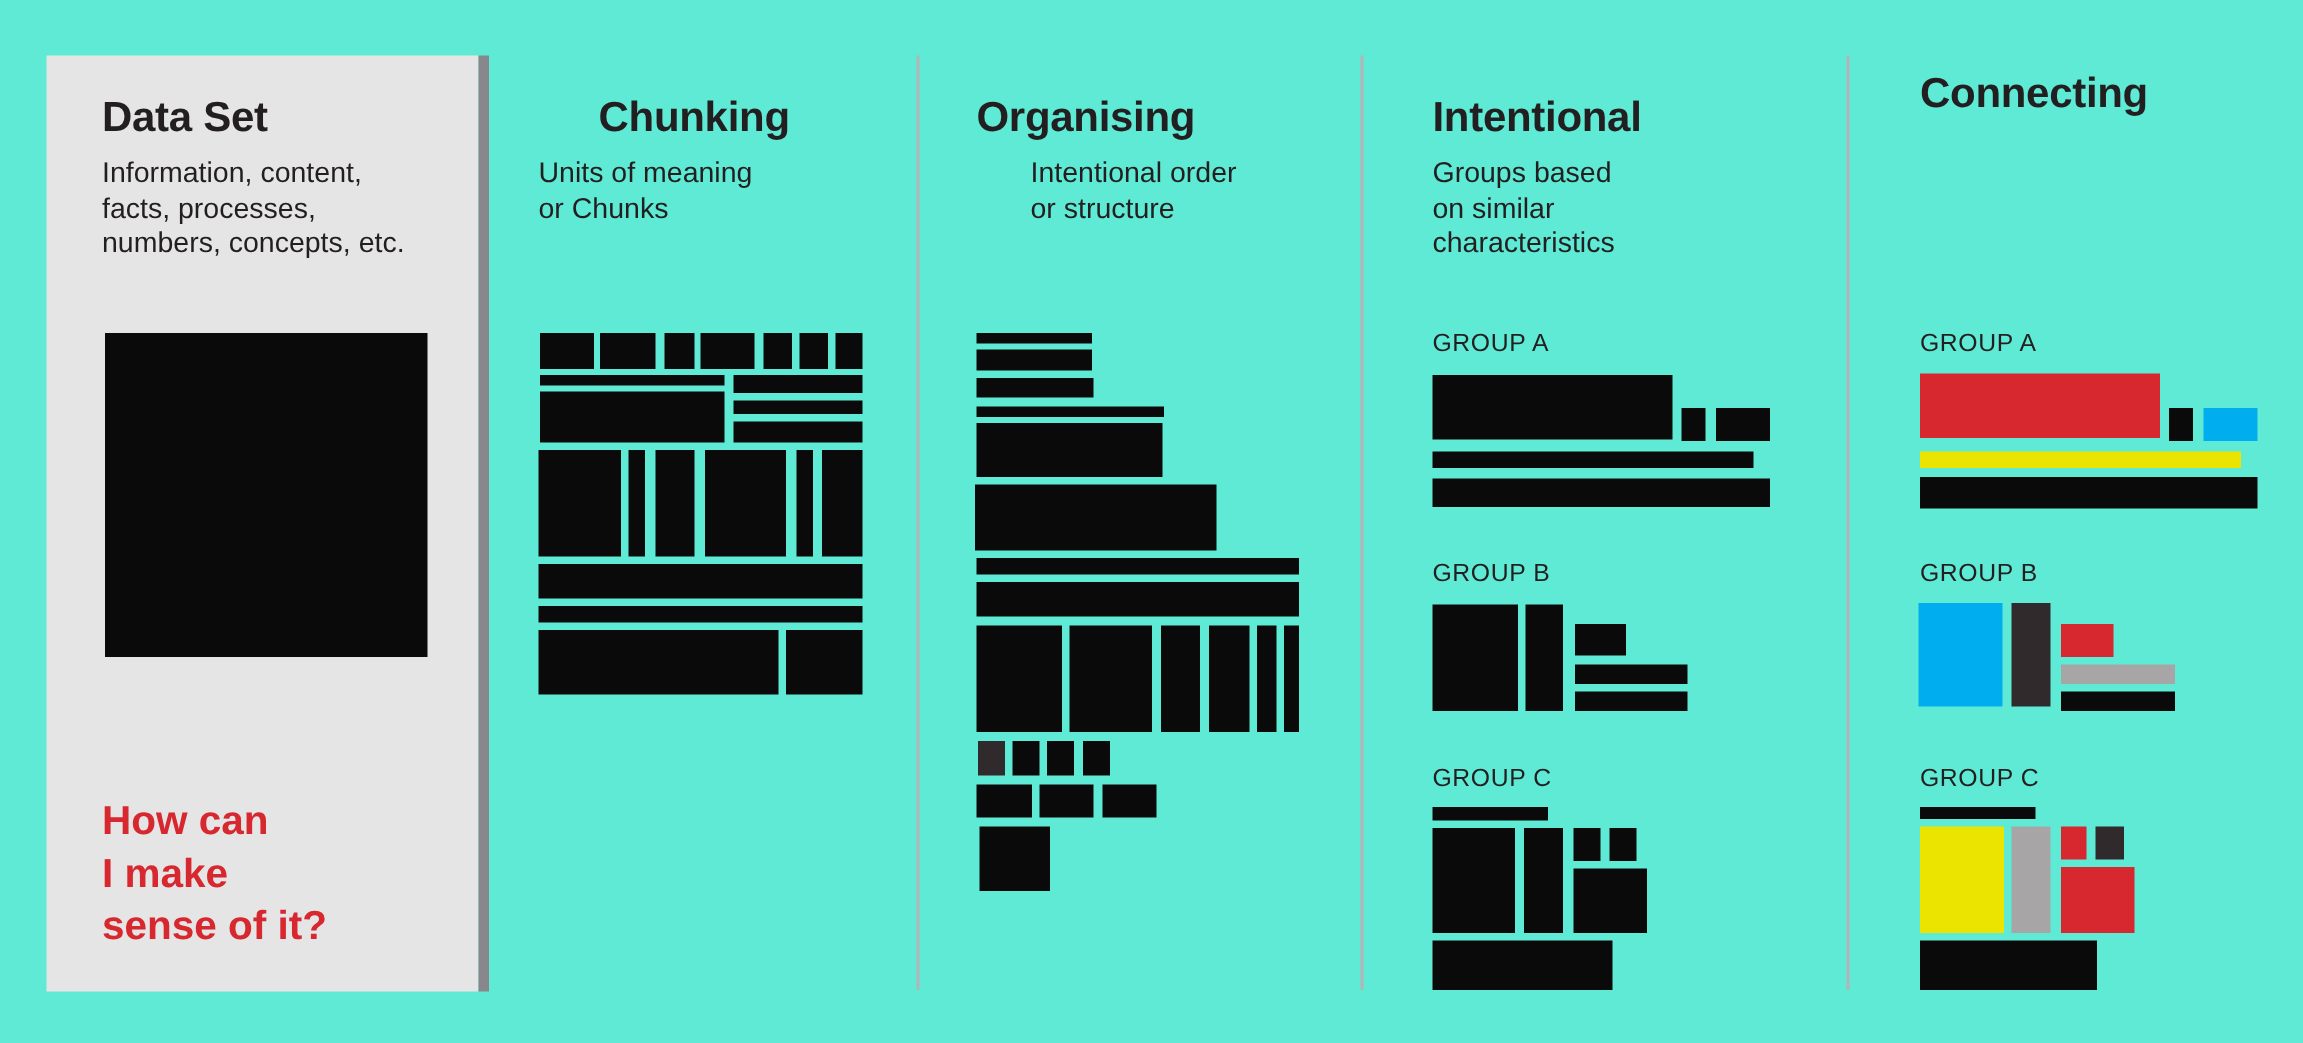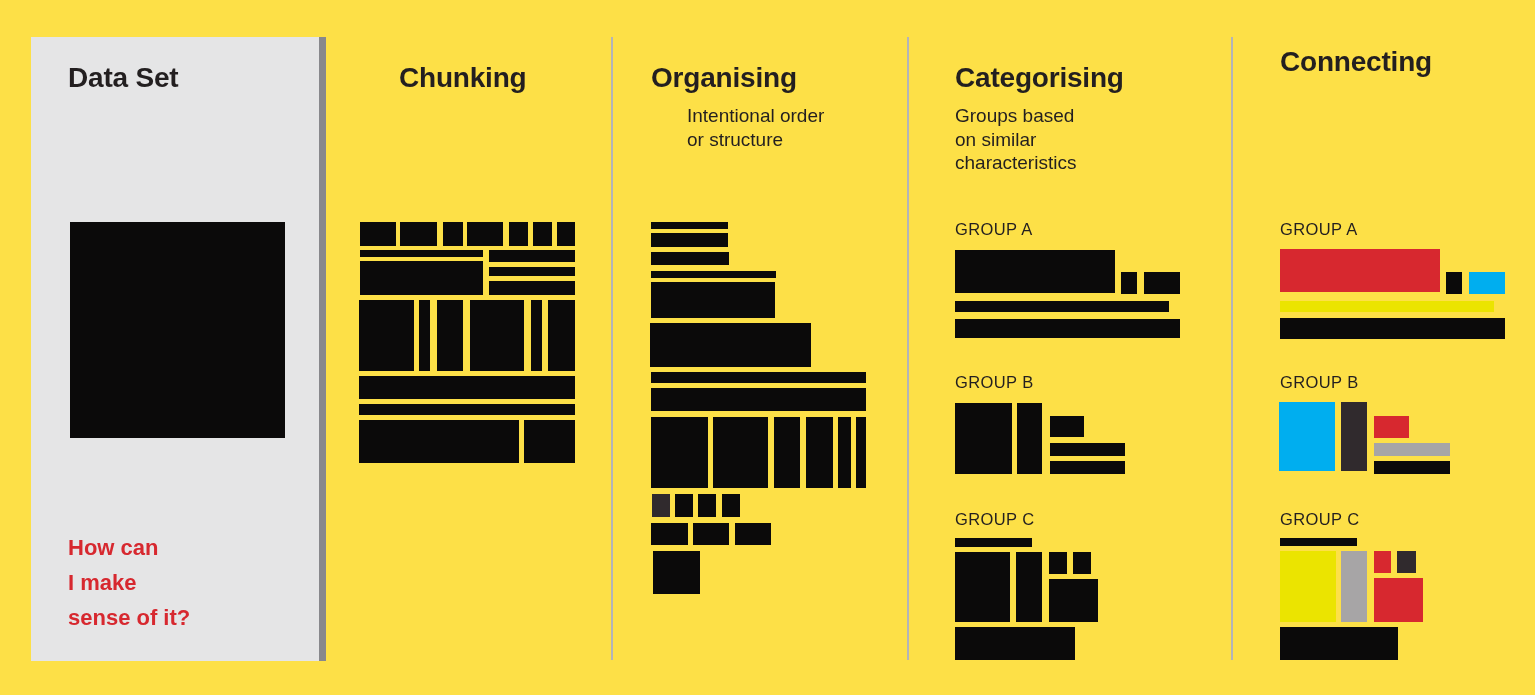--- a/index.html
+++ b/index.html
@@ -1,62 +1,67 @@
 <!DOCTYPE html>
 <html><head>
 <meta charset="utf-8">
 <style>
   html,body{margin:0;padding:0;background:#ffffff;}
   .canvas{
-    position:relative;width:1535px;height:695px;background:#fde047;overflow:hidden;
+    position:relative;width:1535px;height:695px;background:#5eead4;overflow:hidden;
     font-family:"Liberation Sans","DejaVu Sans",sans-serif;
   }
   .abs{position:absolute;}
   .panel{background:#e5e5e6;}
   .panel-edge{background:#88888c;}
   .divider{background:#b4b4b8;width:2px;}
   .col-title{
     font-size:28px;font-weight:700;color:#231f20;letter-spacing:-0.2px;line-height:1.05;
     white-space:pre-line;
   }
   .col-sub{
     font-size:19px;font-weight:400;color:#231f20;line-height:23.5px;white-space:pre-line;
   }
   .group-label{
     font-size:16.5px;font-weight:400;color:#231f20;letter-spacing:0.4px;white-space:pre;
   }
   .question{
-    font-size:22px;font-weight:700;line-height:35px;white-space:pre-line;
+    font-size:27px;font-weight:700;line-height:35px;white-space:pre-line;
   }
   svg{display:block;}
 </style>
 </head>
 <body>
 
 <div class="canvas">
 
   <div class="abs panel" style="left: 31px; top: 37px; width: 288px; height: 624px; background: rgb(229, 229, 230);"></div>
   <div class="abs panel-edge" style="left: 319px; top: 37px; width: 7px; height: 624px; background: rgb(136, 136, 140);"></div>
 
   <div class="abs divider" style="left: 611px; top: 37px; height: 623px; background: rgb(180, 180, 184);"></div>
   <div class="abs divider" style="left: 907px; top: 37px; height: 623px; background: rgb(180, 180, 184);"></div>
   <div class="abs divider" style="left: 1231px; top: 37px; height: 623px; background: rgb(180, 180, 184);"></div>
 
   <div class="abs col-title" style="left:68px;top:63px;">Data Set</div>
+  <div class="abs col-sub" style="left:68px;top:104px;">Information, content,
+facts, processes,
+numbers, concepts, etc.</div>
   <div class="abs question" style="left:68px;top:530px;color:#d7282f;">How can
 I make
 sense of it?</div>
 
   <div class="abs col-title" style="left:359px;top:63px;margin-left:40px;">Chunking</div>
+  <div class="abs col-sub" style="left:359px;top:104px;">Units of meaning
+or Chunks</div>
 
   <div class="abs col-title" style="left:651px;top:63px;text-align:center;">Organising</div>
   <div class="abs col-sub" style="left:651px;top:104px;margin-left:36px;">Intentional order
 or structure</div>
 
-  <div class="abs col-title" style="left:955px;top:63px;">Categorising</div>
+  <div class="abs col-title" style="left:955px;top:63px;">Intentional</div>
   <div class="abs col-sub" style="left:955px;top:104px;">Groups based
 on similar
 characteristics</div>
   <div class="abs group-label" style="left:955px;top:220px;">GROUP A</div>
   <div class="abs group-label" style="left:955px;top:373px;">GROUP B</div>
   <div class="abs group-label" style="left:955px;top:510px;">GROUP C</div>
 
   <div class="abs col-title" style="left:1280px;top:47px;">Connecting</div>
   <div class="abs group-label" style="left:1280px;top:220px;">GROUP A</div>
   <div class="abs group-label" style="left:1280px;top:373px;">GROUP B</div>

